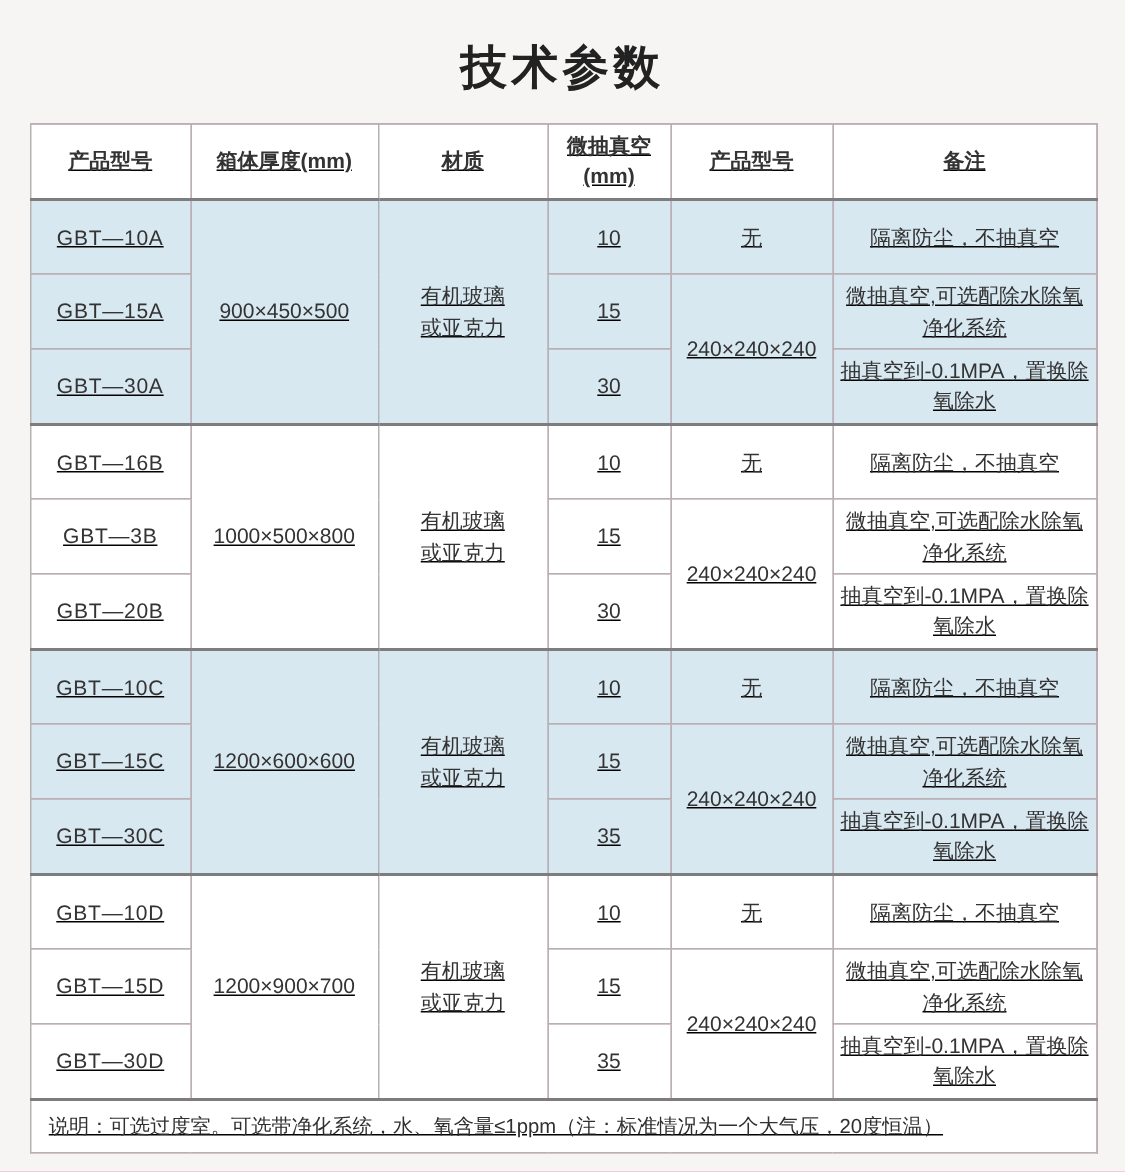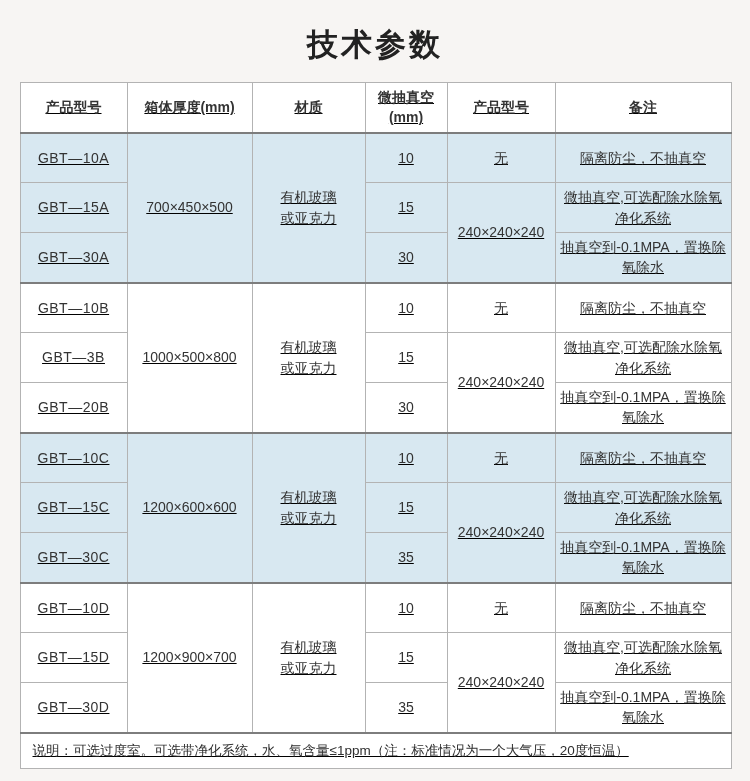--- a/index.html
+++ b/index.html
@@ -92,41 +92,41 @@
         <th>微抽真空
 (mm)</th>
         <th>产品型号</th>
         <th>备注</th>
       </tr>
     </thead>
     <tbody>
 
       <tr class="g-blue group-start">
         <td class="model">GBT—10A</td>
-        <td class="dims" rowspan="3">700×450×500</td>
+        <td class="dims" rowspan="3">900×450×500</td>
         <td class="material" rowspan="3">有机玻璃
 或亚克力</td>
         <td class="thickness">10</td>
         <td class="transition">无</td>
         <td class="remark">隔离防尘，不抽真空</td>
       </tr>
       <tr class="g-blue">
         <td class="model">GBT—15A</td>
         <td class="thickness">15</td>
         <td class="transition" rowspan="2">240×240×240</td>
         <td class="remark">微抽真空,可选配除水除氧净化系统</td>
       </tr>
       <tr class="g-blue">
         <td class="model">GBT—30A</td>
         <td class="thickness">30</td>
         <td class="remark">抽真空到-0.1MPA，置换除氧除水</td>
       </tr>
 
       <tr class="g-white group-start">
-        <td class="model">GBT—10B</td>
+        <td class="model">GBT—16B</td>
         <td class="dims" rowspan="3">1000×500×800</td>
         <td class="material" rowspan="3">有机玻璃
 或亚克力</td>
         <td class="thickness">10</td>
         <td class="transition">无</td>
         <td class="remark">隔离防尘，不抽真空</td>
       </tr>
       <tr class="g-white">
         <td class="model">GBT—3B</td>
         <td class="thickness">15</td>

